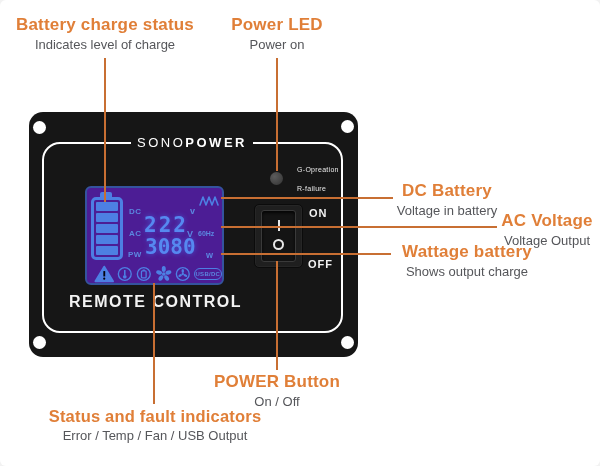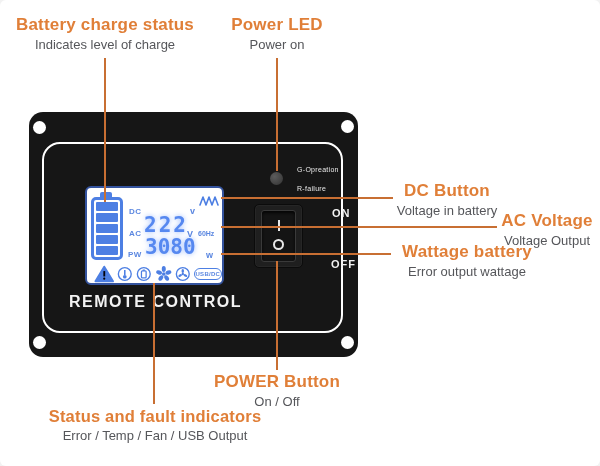--- a/index.html
+++ b/index.html
@@ -52,26 +52,26 @@
   
   .rocker { position:absolute; left:225px; top:92px; width:49px; height:64px;
             background:#1f1f1f; border:1px solid #0b0b0b; border-radius:5px;
             box-shadow:0 0 0 1px #262626 inset; }
   .rocker-in { position:absolute; left:6px; top:5px; width:35px; height:52px;
                background:#141414; border:1px solid #3a3a3a; border-radius:3px;
                box-shadow:0 2px 3px rgba(0,0,0,.8) inset; }
   .mark-i { position:absolute; left:16px; top:9px;  width:2px; height:11px; background:#e8e8e8; }
   .mark-o { position:absolute; left:11px; top:28px; width:11px; height:11px;
             border:2px solid #e8e8e8; border-radius:50%; }
-  .sw-label { position:absolute; color:#f2f2f2; font-size:11px; font-weight:700; letter-spacing:1px;margin-left:23px; }
+  .sw-label { position:absolute; color:#f2f2f2; font-size:11px; font-weight:700; letter-spacing:1px; }
   .sw-label.on  { left:280px; top:95px; }
   .sw-label.off { left:279px; top:146px; }
   
   .lcd { position:absolute; left:56px; top:74px; width:139px; height:99px;
-         background:#ffffff; border:2px solid #34539E; border-radius:6px; }
+         background:#4c1d95; border:2px solid #34539E; border-radius:6px; }
   .bat-cap  { position:absolute; left:13px; top:4px; width:12px; height:6px;
               background:#4D7FE3; border-radius:2px 2px 0 0; }
   .bat-body { position:absolute; left:4px; top:9px; width:32px; height:63px;
               border:3px solid #4D7FE3; border-radius:5px; padding:2px;
               display:flex; flex-direction:column; gap:2px; }
   .bat-body .bar { flex:1; background:#4D7FE3; border-radius:1px; }
   .lcd-lab { position:absolute; font-size:8px; font-weight:700; color:#5B87E0; letter-spacing:.5px; }
   .lab-dc { left:42px; top:19px; } .lab-ac { left:42px; top:41px; } .lab-pw { left:41px; top:62px; }
   .seg { position:absolute; font-family:"DejaVu Sans Mono", monospace; font-weight:700;
          font-size:21px; color:#5688F0; letter-spacing:2px; line-height:1;
@@ -98,30 +98,30 @@
 
   <div class="ann ann-battery">
     <div class="title">Battery charge status</div>
     <div class="sub">Indicates level of charge</div>
   </div>
   <div class="ann ann-power-led">
     <div class="title">Power LED</div>
     <div class="sub">Power on</div>
   </div>
   <div class="ann ann-dc">
-    <div class="title">DC Button</div>
+    <div class="title">DC Battery</div>
     <div class="sub">Voltage in battery</div>
   </div>
   <div class="ann ann-ac">
     <div class="title">AC Voltage</div>
     <div class="sub">Voltage Output</div>
   </div>
   <div class="ann ann-wattage">
     <div class="title">Wattage battery</div>
-    <div class="sub">Error output wattage</div>
+    <div class="sub">Shows output charge</div>
   </div>
   <div class="ann ann-status">
     <div class="title">Status and fault indicators</div>
     <div class="sub">Error / Temp / Fan / USB Output</div>
   </div>
   <div class="ann ann-power-button">
     <div class="title">POWER Button</div>
     <div class="sub">On / Off</div>
   </div>
 
@@ -133,20 +133,21 @@
   <div class="cline l-sta"></div>
   <div class="cline l-pbt"></div>
 
   <div class="panel">
     <div class="screw tl"></div>
     <div class="screw tr"></div>
     <div class="screw bl"></div>
     <div class="screw br"></div>
     <div class="inner-border"></div>
 
+    <div class="brand"><span>SONO</span><span class="bold">POWER</span></div>
 
     <div class="led"></div>
     <div class="led-label top">G-Opreation</div>
     <div class="led-label bot">R-failure</div>
 
     <div class="rocker">
       <div class="rocker-in">
         <div class="mark-i"></div>
         <div class="mark-o"></div>
       </div>

